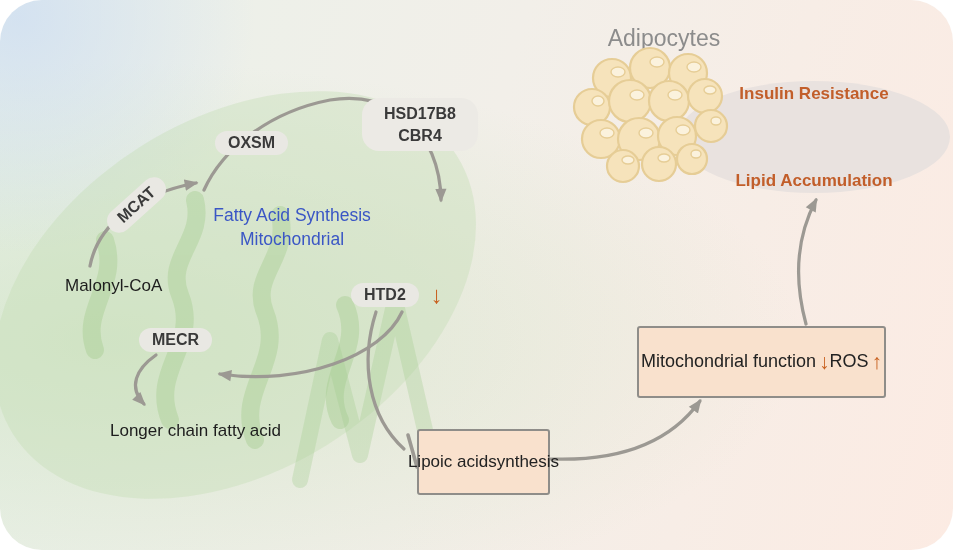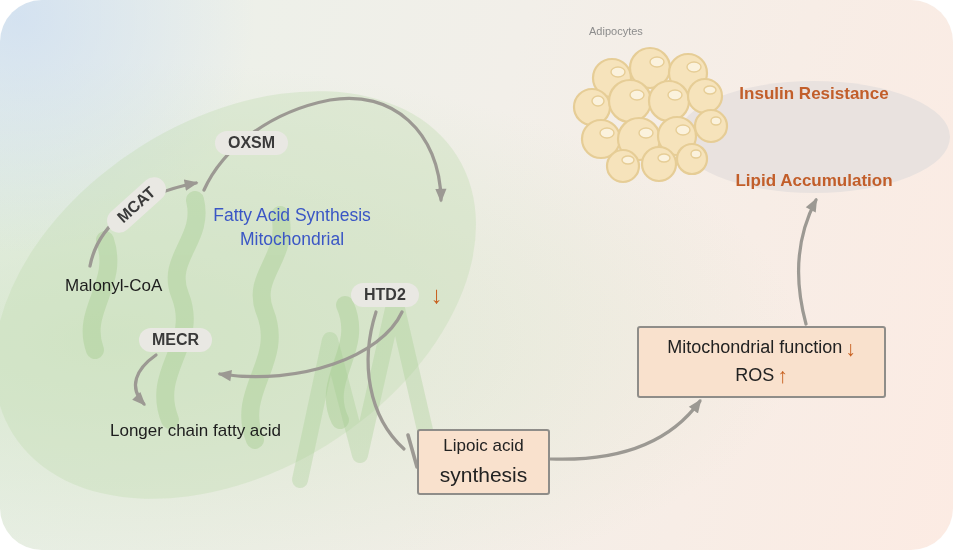--- a/index.html
+++ b/index.html
@@ -72,22 +72,22 @@
     font-size: 21px;
     line-height: 1;
   }
   .htd2-wrap {
     display: flex;
     align-items: center;
     gap: 12px;
   }
   .gray-label {
     color: #8c8c8c;
-    font-size: 11px;
-    text-align: left;
+    font-size: 23px;
+    text-align: center;
   }
   .outcome-ellipse {
     width: 272px;
     height: 112px;
     border-radius: 50%;
     background: #e9e2df;
     display: flex;
     flex-direction: column;
     align-items: center;
     justify-content: space-between;
@@ -98,21 +98,21 @@
     font-size: 17px;
     font-weight: 600;
     line-height: 1.5;
     white-space: nowrap;
   }
   .pathway-box {
     background: #f9e1cd;
     border: 2px solid #8f8d89;
     border-radius: 3px;
     display: flex;
-    flex-direction: column;
+    flex-direction: row;
     align-items: center;
     justify-content: center;
     text-align: center;
     color: #222222;
   }
   .pathway-box .box-line {
     font-size: 18px;
     line-height: 1.55;
     display: flex;
     align-items: center;
@@ -156,20 +156,24 @@
       <path d="M 806 324 C 793 276, 797 236, 816 200" marker-end="url(#arrow)"></path>
     </g>
   </svg>
 
   <div class="abs plain-label" style="left:21px; top:276px;">Malonyl-CoA</div>
 
   <div class="abs pill mcat-pill" style="left:101px; top:193px;">MCAT</div>
 
   <div class="abs pill" style="left:215px; top:131px;">OXSM</div>
 
+  <div class="abs pill-box" style="left:362px; top:98px; width:100px;">
+    <div>HSD17B8</div>
+    <div>CBR4</div>
+  </div>
 
   <div class="abs cycle-title" style="left:192px; top:204px; width:200px;">
     <div>Fatty Acid Synthesis</div>
     <div>Mitochondrial</div>
   </div>
 
   <div class="abs htd2-wrap" style="left:351px; top:283px;">
     <div class="pill">HTD2</div>
     <span class="orange-arrow" style="font-size:24px;">↓</span>
   </div>
@@ -226,16 +230,16 @@
       <span class="orange-arrow">↓</span>
     </div>
     <div class="box-line">
       <span>ROS</span>
       <span class="orange-arrow">↑</span>
     </div>
   </div>
 
   <div class="abs pathway-box" style="left:417px; top:429px; width:129px; height:62px;">
     <div class="box-line" style="font-size:17px;">Lipoic acid</div>
-    <div class="box-line" style="font-size:21px;">synthesis</div>
+    <div class="box-line" style="font-size:17px;">synthesis</div>
   </div>
 
 </div>
 
 </body></html>

